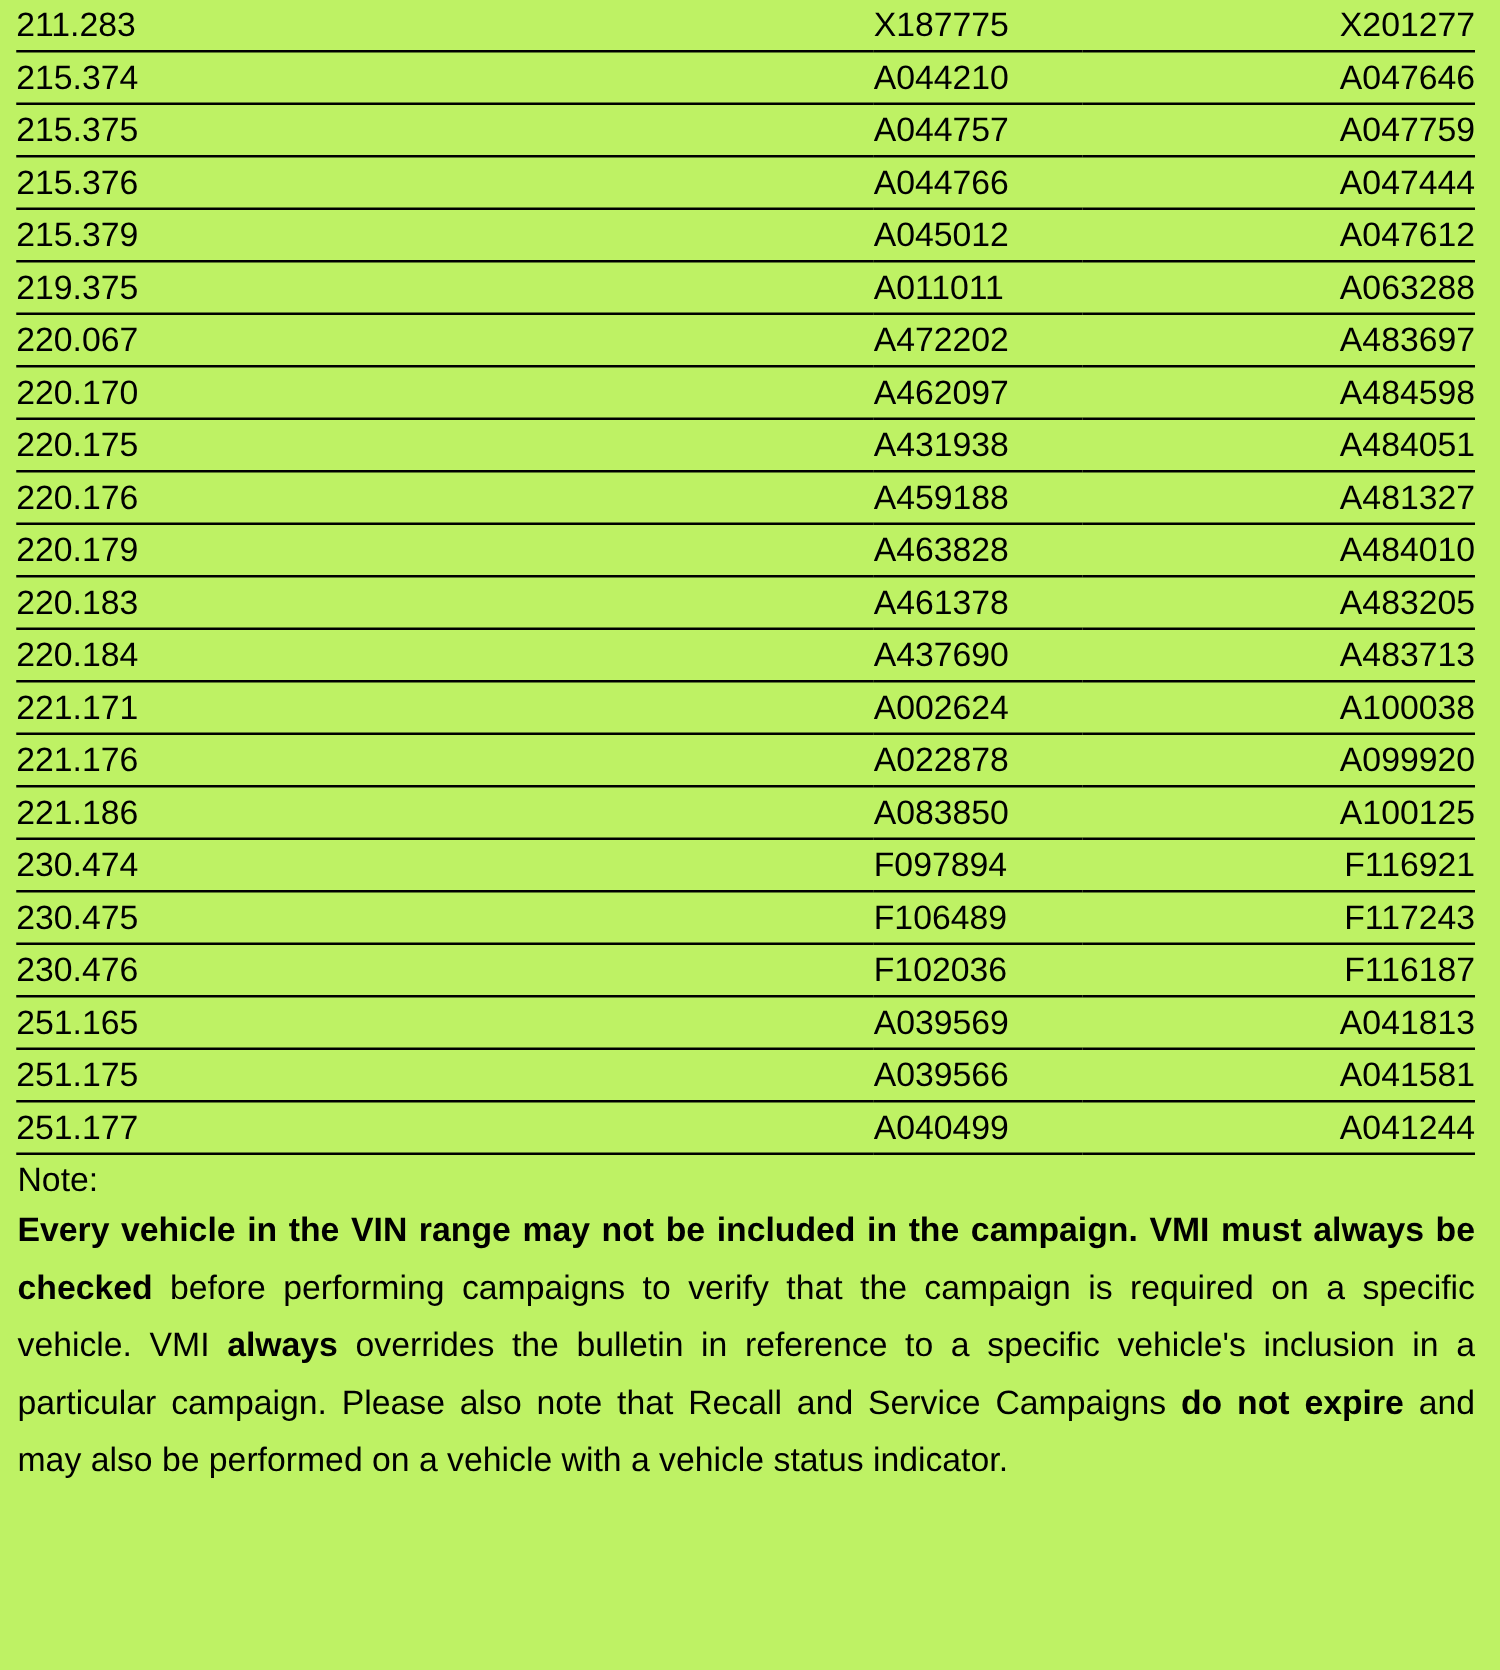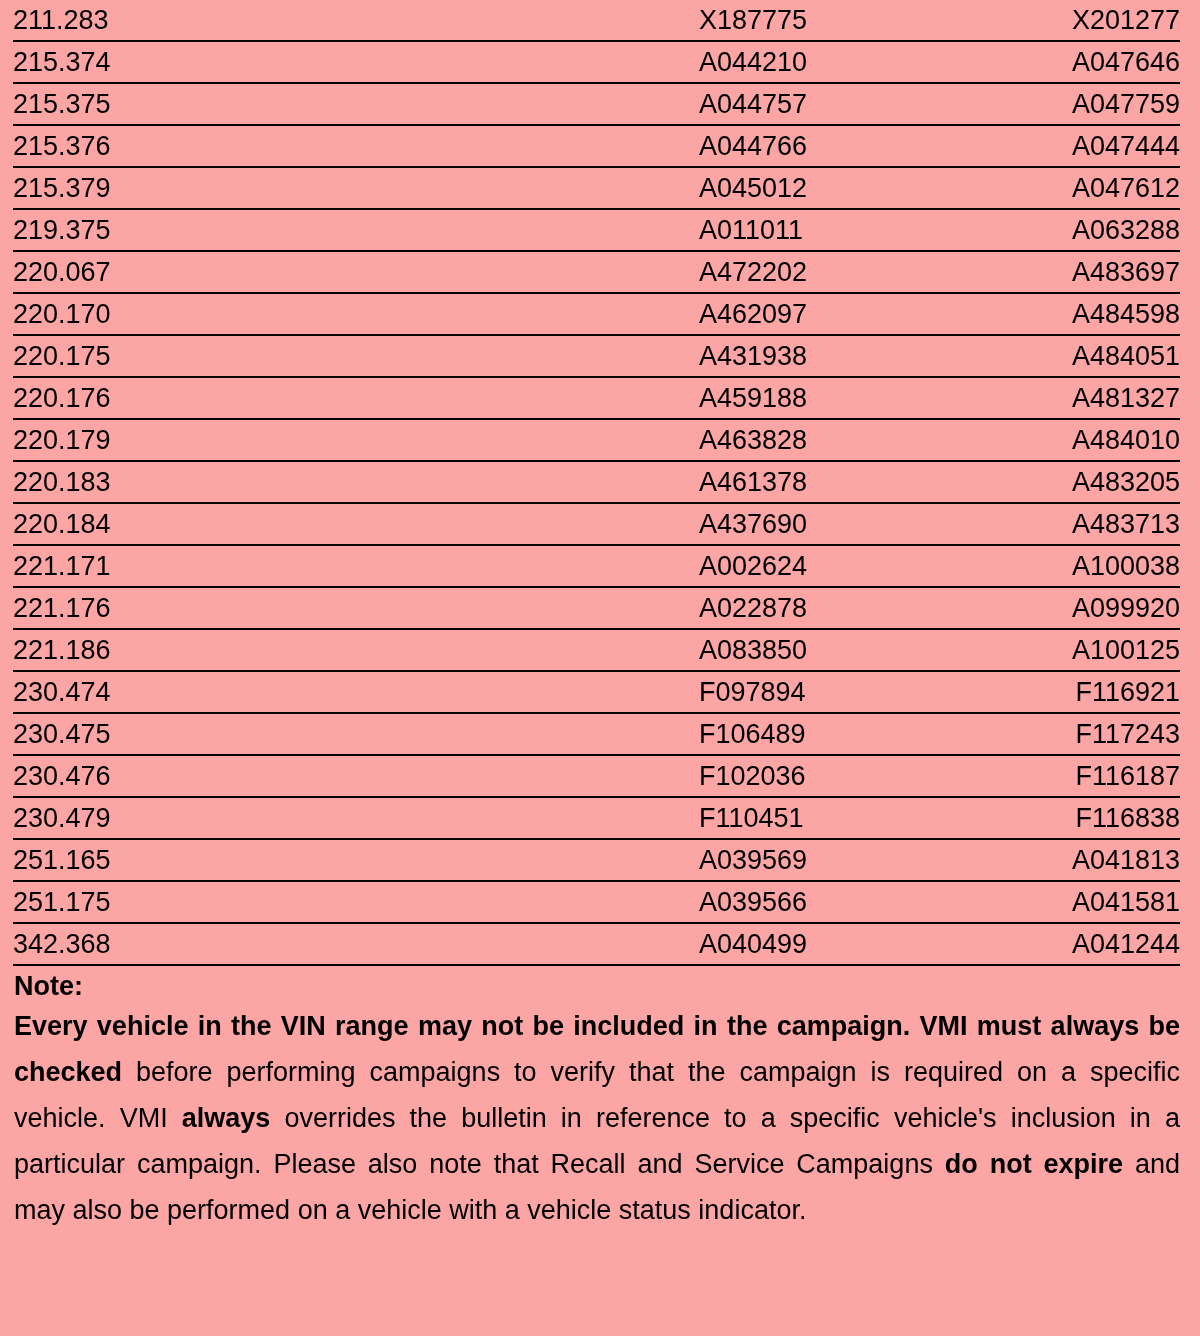--- a/index.html
+++ b/index.html
@@ -6,21 +6,21 @@
     margin: 0;
     padding: 0;
     background: #ffffff;
     color: #000000;
     font-family: "Liberation Sans", sans-serif;
   }
   .page {
     width: 1200px;
     height: 1336px;
     box-sizing: border-box;
-    background: #fca5a5;
+    background: #bef264;
     overflow: hidden;
   }
   table.vin-table {
     border-collapse: collapse;
     table-layout: fixed;
     width: 1167px;
     margin-left: 13px;
     margin-top: 0;
   }
   table.vin-table td {
@@ -36,21 +36,21 @@
   td.col-model   { width: 686px; padding-left: 2px; }
   td.col-vstart  { width: 167px; }
   td.col-vend    { width: 314px; text-align: right; }
   .note {
     margin-left: 14px;
     margin-right: 20px;
     margin-top: 4px;
   }
   .note-label {
     font-size: 27px;
-    font-weight: 700;
+    font-weight: 400;
     line-height: 33px;
   }
   .note-text {
     margin: 0;
     font-size: 27px;
     line-height: 46px;
     text-align: justify;
   }
   .note-text b { font-weight: 700; }
 </style>
@@ -150,36 +150,31 @@
           <td class="col-model">230.475</td>
           <td class="col-vstart">F106489</td>
           <td class="col-vend">F117243</td>
         </tr>
         <tr>
           <td class="col-model">230.476</td>
           <td class="col-vstart">F102036</td>
           <td class="col-vend">F116187</td>
         </tr>
         <tr>
-          <td class="col-model">230.479</td>
-          <td class="col-vstart">F110451</td>
-          <td class="col-vend">F116838</td>
-        </tr>
-        <tr>
           <td class="col-model">251.165</td>
           <td class="col-vstart">A039569</td>
           <td class="col-vend">A041813</td>
         </tr>
         <tr>
           <td class="col-model">251.175</td>
           <td class="col-vstart">A039566</td>
           <td class="col-vend">A041581</td>
         </tr>
         <tr>
-          <td class="col-model">342.368</td>
+          <td class="col-model">251.177</td>
           <td class="col-vstart">A040499</td>
           <td class="col-vend">A041244</td>
         </tr>
       </tbody>
   </table>
 
   <div class="note">
     <div class="note-label">Note:</div>
     <p class="note-text" id="note-paragraph"><b>Every vehicle in the VIN range may not be included in the campaign. VMI must always be checked</b><span> before performing campaigns to verify that the campaign is required on a specific vehicle. VMI </span><b>always</b><span> overrides the bulletin in reference to a specific vehicle's inclusion in a particular campaign. Please also note that Recall and Service Campaigns </span><b>do not expire</b><span> and may also be performed on a vehicle with a vehicle status indicator.</span></p>
   </div>

